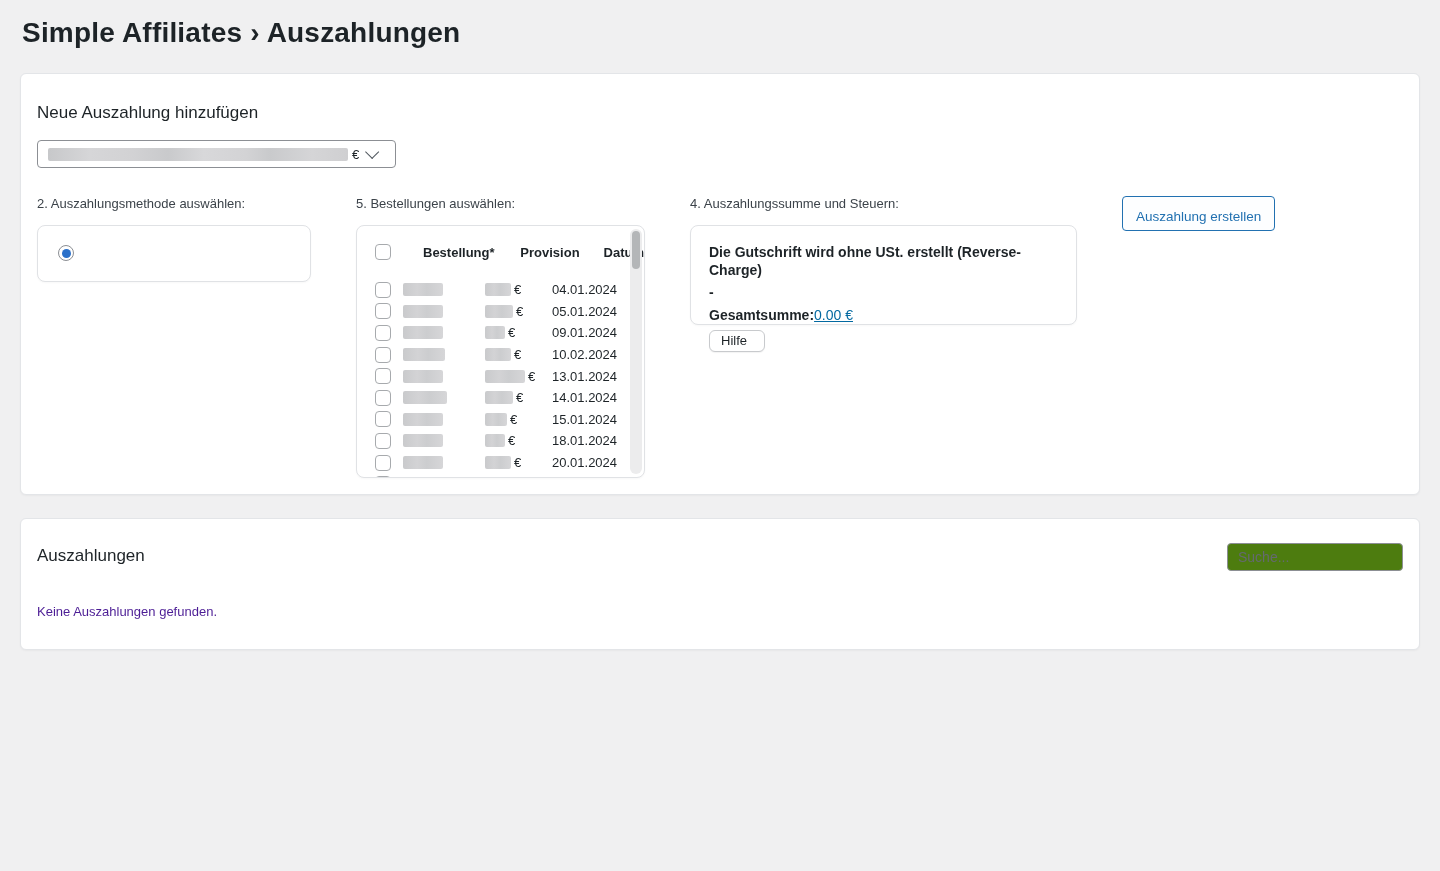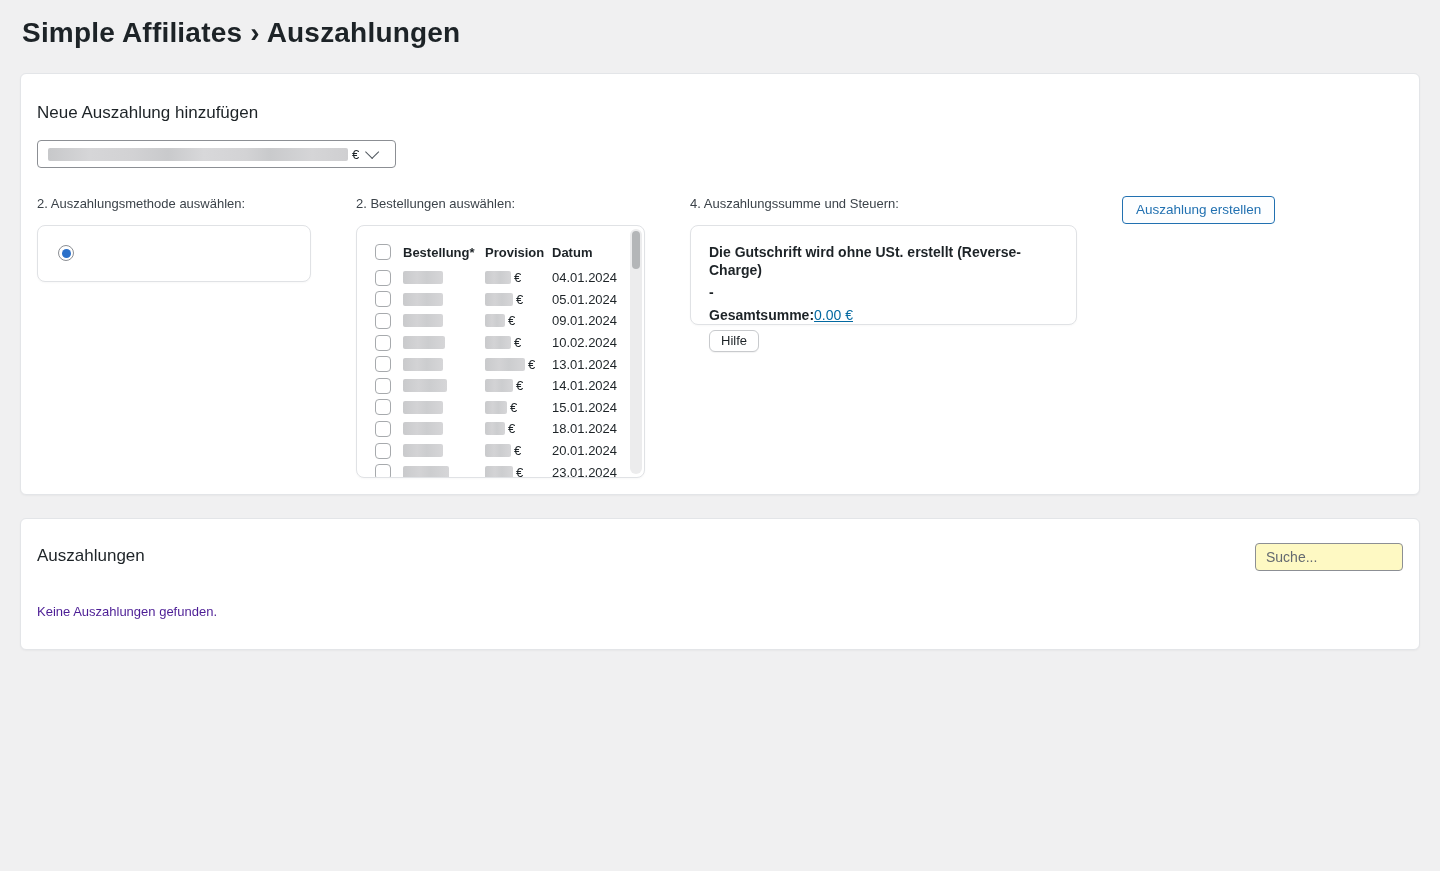--- a/index.html
+++ b/index.html
@@ -94,21 +94,21 @@
     border-radius: 2px;
     background: linear-gradient(90deg,#c9cacc 0%,#d3d3d5 35%,#cccdcf 60%,#d6d6d8 100%);
     vertical-align: -1px;
     margin-left: 6px;
   }
 
   
   .orders-box { position: relative; height: 253px; overflow: hidden; }
   .orders-inner { padding: 13px 0 0 18px; }
   .orow, .ohead { display: flex; align-items: center; }
-  .ohead { height: 26px; margin-bottom: 2px; }
+  .ohead { height: 26px; margin-bottom: 14px; gap: 20px; }
   .orow { height: 21.6px; }
   .checkbox {
     width: 16px; height: 16px;
     border: 1px solid #a7aaad;
     border-radius: 4px;
     background: #fff;
     flex: 0 0 16px;
     cursor: pointer;
   }
   .c-name { width: 82px; margin-left: 12px; display: flex; align-items: center; }
@@ -133,50 +133,50 @@
   .total-row { display: flex; justify-content: flex-start; width: 284px; margin-top: 6px; align-items: baseline; }
   .total-label { font-size: 14px; font-weight: 700; }
   .total-value { font-size: 14px; color: #0369a1; text-decoration: underline; cursor: pointer; }
   .hilfe-btn {
     margin-top: 7px;
     font-family: "Liberation Sans", sans-serif;
     font-size: 13px; color: #1d2327;
     background: #fff;
     border: 1px solid #c8cacd;
     border-radius: 6px;
-    padding: 2px 11px 3px 11px;
+    padding: 2px 17px 3px 11px;
     box-shadow: 0 1px 1px rgba(0,0,0,.05);
     cursor: pointer;
   }
 
   
   .col-action { padding-top: 0; }
   .create-btn {
     font-family: "Liberation Sans", sans-serif;
     font-size: 13.5px;
     color: #2271b1;
     background: #fdfeff;
     border: 1px solid #2271b1;
     border-radius: 4px;
-    padding: 5px 13px 6px 13px;
+    padding: 12px 13px 6px 13px;
     cursor: pointer;
     white-space: nowrap;
   }
 
   
   .payouts-header { display: flex; justify-content: space-between; align-items: flex-start; }
   .search-input {
     font-family: "Liberation Sans", sans-serif;
     font-size: 14px;
-    width: 148px; height: 28px;
+    width: 176px; height: 28px;
     border: 1px solid #8c8f94;
     border-radius: 4px;
     padding: 0 10px;
     color: #1d2327;
-    background: #fef9c3;
+    background: #4d7c0f;
     margin-top: -3px;
   }
   .search-input::placeholder { color: #646970; }
   .empty-message { font-size: 13px; color: #4c1d95; margin-top: 33px; }
 </style>
 </head>
 <body>
 
 <div class="page">
 
@@ -198,21 +198,21 @@
         <div class="inner-box method-card">
           <div class="radio-row">
             <span class="radio">
                 <span class="radio-dot"></span>
               </span>
           </div>
         </div>
       </div>
 
       <div class="col-orders">
-        <div class="step-label">2. Bestellungen auswählen:</div>
+        <div class="step-label">5. Bestellungen auswählen:</div>
         <div class="inner-box orders-box">
           <div class="orders-inner">
             <div class="ohead">
               <span class="checkbox"></span>
               <span class="c-name th">Bestellung*</span>
               <span class="c-prov th">Provision</span>
               <span class="c-date th">Datum</span>
             </div>
             <div>
                 <div class="orow">

